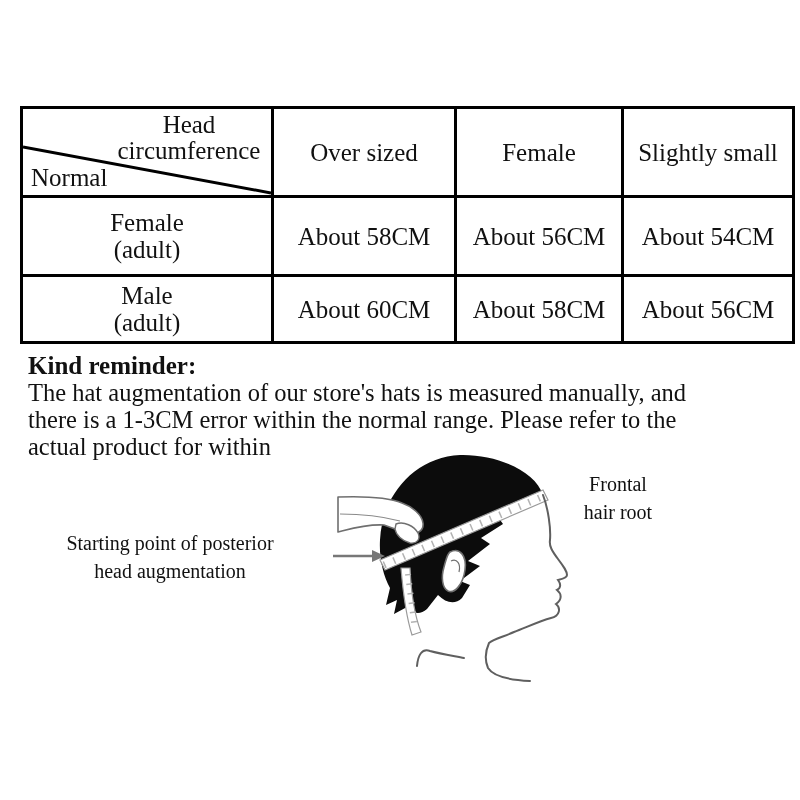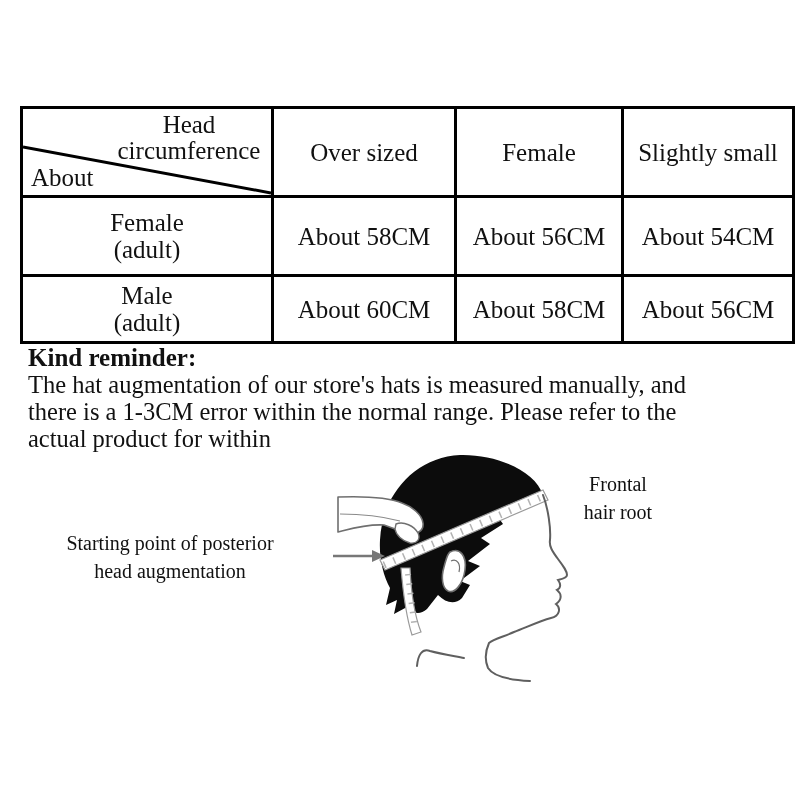--- a/index.html
+++ b/index.html
@@ -45,21 +45,21 @@
     position: absolute; top: 3px; right: 0;
     width: 164px; 
     font-size: 25px; line-height: 26px;
   }
   .corner-bottom {
     position: absolute; left: 8px; bottom: 4px;
     font-size: 25px; line-height: 26px;
   }
 
   
-  #reminder { position: absolute; left: 28px; top: 344px; white-space: nowrap; }
+  #reminder { position: absolute; left: 28px; top: 352px; white-space: nowrap; }
   #reminder .head { font-weight: bold; font-size: 25px; line-height: 27px; }
   #reminder .line { font-size: 24.5px; line-height: 27px; }
 
   
   #illustration { position: absolute; left: 300px; top: 440px; width: 340px; height: 260px; }
   .diag-label { position: absolute; text-align: center; font-size: 20px; line-height: 28px; }
   #label-front { left: 538px; top: 470px; width: 160px; }
   #label-back  { left: 18px;  top: 529px; width: 304px; }
 </style>
 </head>
@@ -68,21 +68,21 @@
 <div id="canvas">
 
   <table id="size-table">
     <tbody>
       <tr class="hdr-row">
         <td class="c1 corner-cell">
           <svg viewBox="0 0 248 86" preserveAspectRatio="none">
             <line x1="0" y1="38" x2="248" y2="84" stroke="#000000" stroke-width="3"></line>
           </svg>
           <div class="corner-top">Head circumference</div>
-          <div class="corner-bottom">About</div>
+          <div class="corner-bottom">Normal</div>
         </td>
         <td class="c2">Over sized</td>
         <td class="c3">Female</td>
         <td class="c4">Slightly small</td>
       </tr>
 
       <tr class="row-female">
         <td class="c1">
           <div>Female</div>
           <div>(adult)</div>

